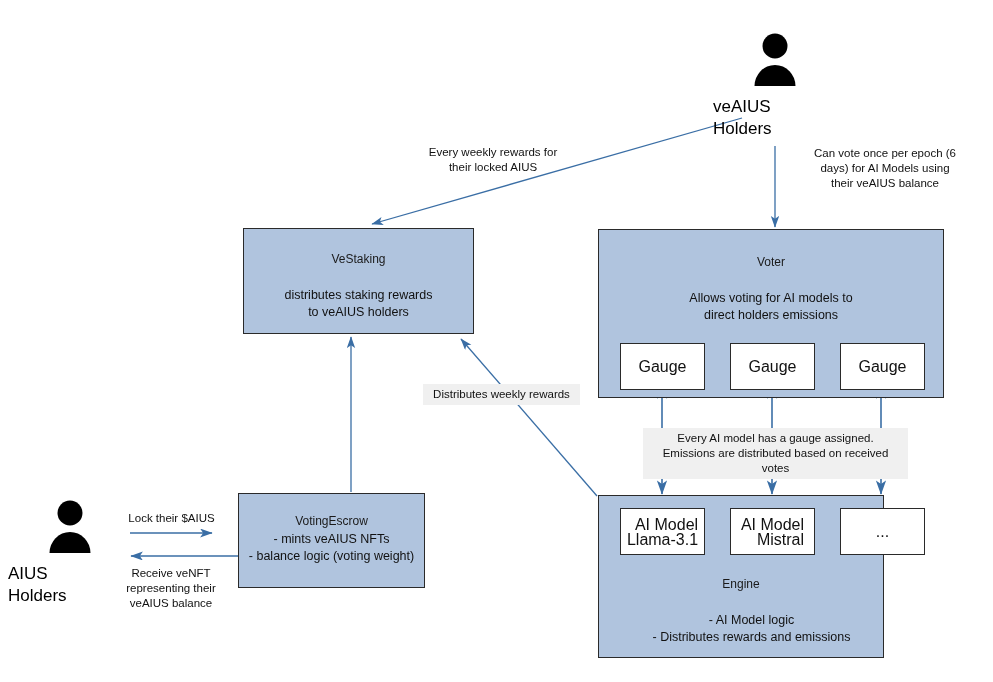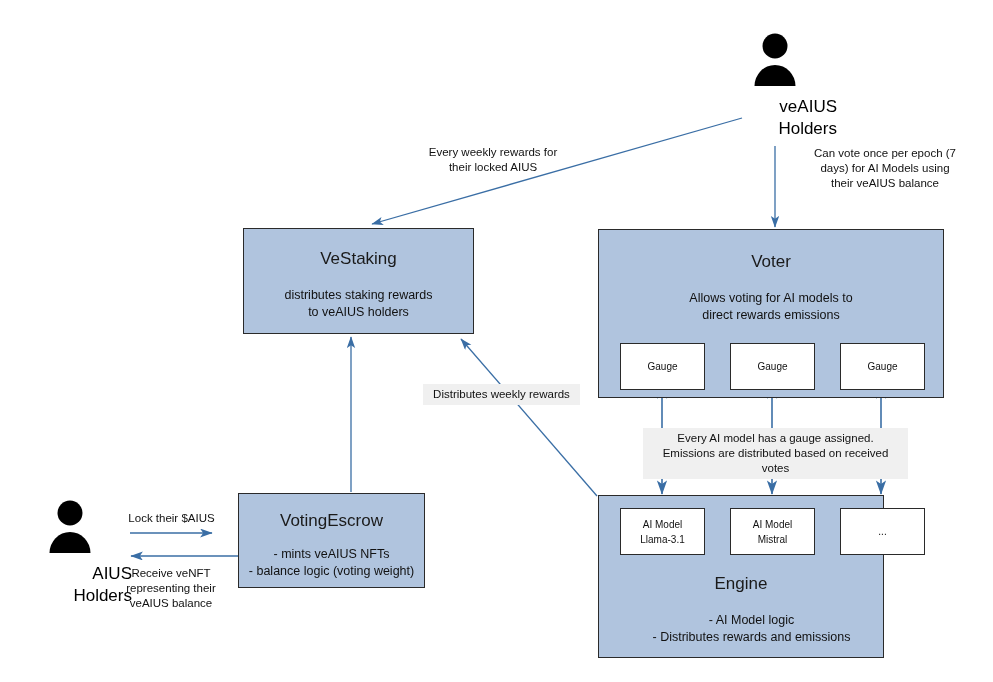--- a/index.html
+++ b/index.html
@@ -29,58 +29,58 @@
     pointer-events: none;
   }
   .node {
     position: absolute;
     box-sizing: border-box;
     background: #b0c4de;
     border: 1px solid #2a2a2a;
     text-align: center;
   }
   .node-title {
-    font-size: 17px;
+    font-size: 12px;
     line-height: 20px;
     color: #1a1a1a;
   }
   .node-sub {
     font-size: 12.5px;
     line-height: 17px;
     color: #111111;
   }
   .whitebox {
     position: absolute;
     box-sizing: border-box;
     background: #ffffff;
     border: 1px solid #2a2a2a;
     display: flex;
     align-items: center;
     justify-content: center;
-    text-align: center;
-    font-size: 10px;
+    text-align: right;
+    font-size: 16px;
     line-height: 15px;
     color: #111111;
     flex-direction: column;
   }
   .edge-label {
     position: absolute;
     text-align: center;
     font-size: 11.5px;
     line-height: 15px;
     color: #111111;
     white-space: pre-line;
   }
   .edge-label.shaded {
     background: #f0f0f0;
     padding: 3px 6px;
   }
   .actor {
     position: absolute;
-    text-align: right;
+    text-align: left;
   }
   .actor-icon {
     display: block;
     margin: 0 auto;
   }
   .actor-label {
     font-size: 17px;
     line-height: 22px;
     color: #000000;
     white-space: pre-line;
@@ -139,35 +139,35 @@
 
   <div class="node" style="left:243px; top:228px; width:231px; height:106px;">
     <div class="node-title" style="margin-top:20px;">VeStaking</div>
     <div class="node-sub" style="margin-top:18px; white-space:pre-line;">distributes staking rewards
 to veAIUS holders</div>
   </div>
 
   <div class="node" style="left:598px; top:229px; width:346px; height:169px;">
     <div class="node-title" style="margin-top:22px;">Voter</div>
     <div class="node-sub" style="margin-top:18px; white-space:pre-line;">Allows voting for AI models to
-direct rewards emissions</div>
+direct holders emissions</div>
   </div>
   <div class="whitebox" style="left:620px; top:343px; width:85px; height:47px;">
     <span>Gauge</span>
   </div>
   <div class="whitebox" style="left:730px; top:343px; width:85px; height:47px;">
     <span>Gauge</span>
   </div>
   <div class="whitebox" style="left:840px; top:343px; width:85px; height:47px;">
     <span>Gauge</span>
   </div>
 
   <div class="node" style="left:238px; top:493px; width:187px; height:95px;">
     <div class="node-title" style="margin-top:17px;">VotingEscrow</div>
-    <div class="node-sub" style="margin-top:15px; white-space:pre-line;">- mints veAIUS NFTs
+    <div class="node-sub" style="white-space:pre-line;">- mints veAIUS NFTs
 - balance logic (voting weight)</div>
   </div>
 
   <div class="node" style="left:598px; top:495px; width:286px; height:163px;">
     <div class="node-title" style="margin-top:78px;">Engine</div>
     <div class="node-sub" style="margin-top:18px; white-space:pre-line;margin-left:21px;">- AI Model logic
 - Distributes rewards and emissions</div>
   </div>
   <div class="whitebox" style="left:620px; top:508px; width:85px; height:47px;">
     <span style="white-space:pre-line;">AI Model
@@ -177,21 +177,21 @@
     <span style="white-space:pre-line;">AI Model
 Mistral</span>
   </div>
   <div class="whitebox" style="left:840px; top:508px; width:85px; height:47px;">
     <span style="white-space:pre-line;">...</span>
   </div>
 
   <div class="edge-label" style="left:388px; top:145px; width:210px;">Every weekly rewards for
 their locked AIUS</div>
 
-  <div class="edge-label" style="left:784px; top:146px; width:202px;">Can vote once per epoch (7
+  <div class="edge-label" style="left:784px; top:146px; width:202px;">Can vote once per epoch (6
 days)  for AI Models using
 their veAIUS balance</div>
 
 
   <div class="edge-label shaded" style="left:643px; top:428px; width:253px;">Every AI model has a gauge assigned.
 Emissions are distributed based on received votes</div>
 
   <div class="edge-label shaded" style="left:423px; top:384px; width:145px;">Distributes weekly rewards</div>
 
   <div class="edge-label" style="left:114px; top:511px; width:115px;">Lock their $AIUS</div>

